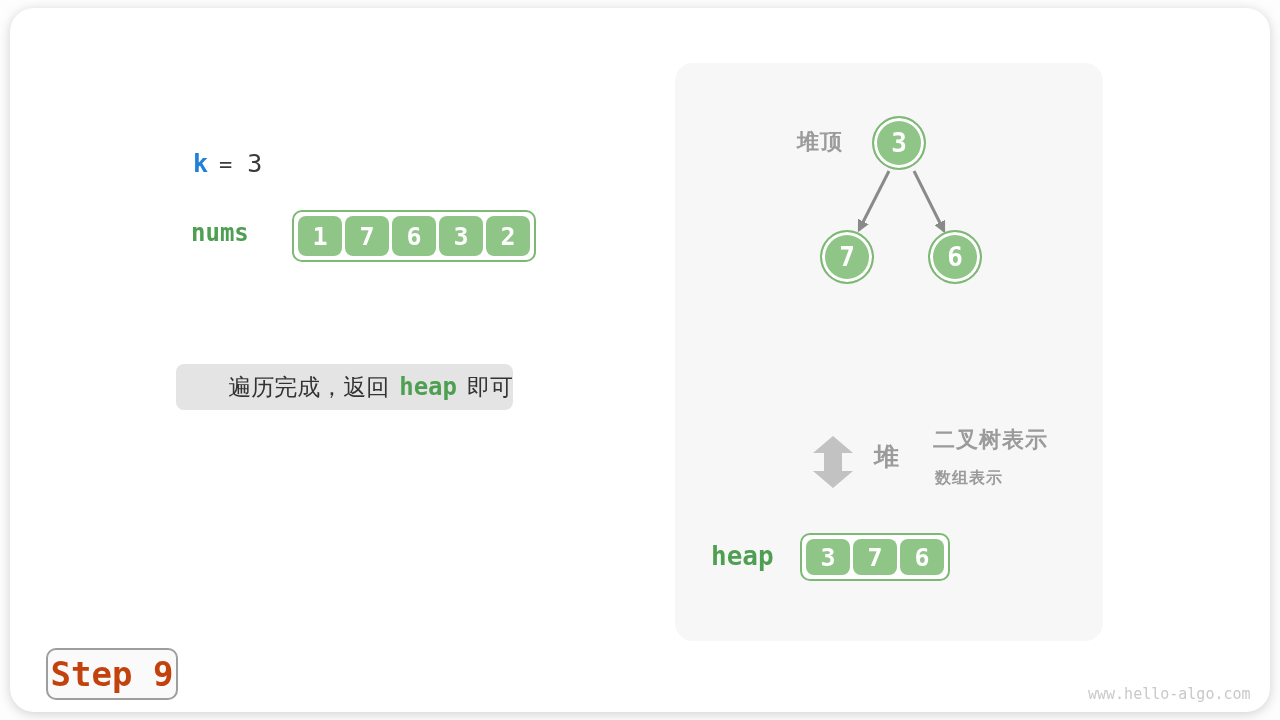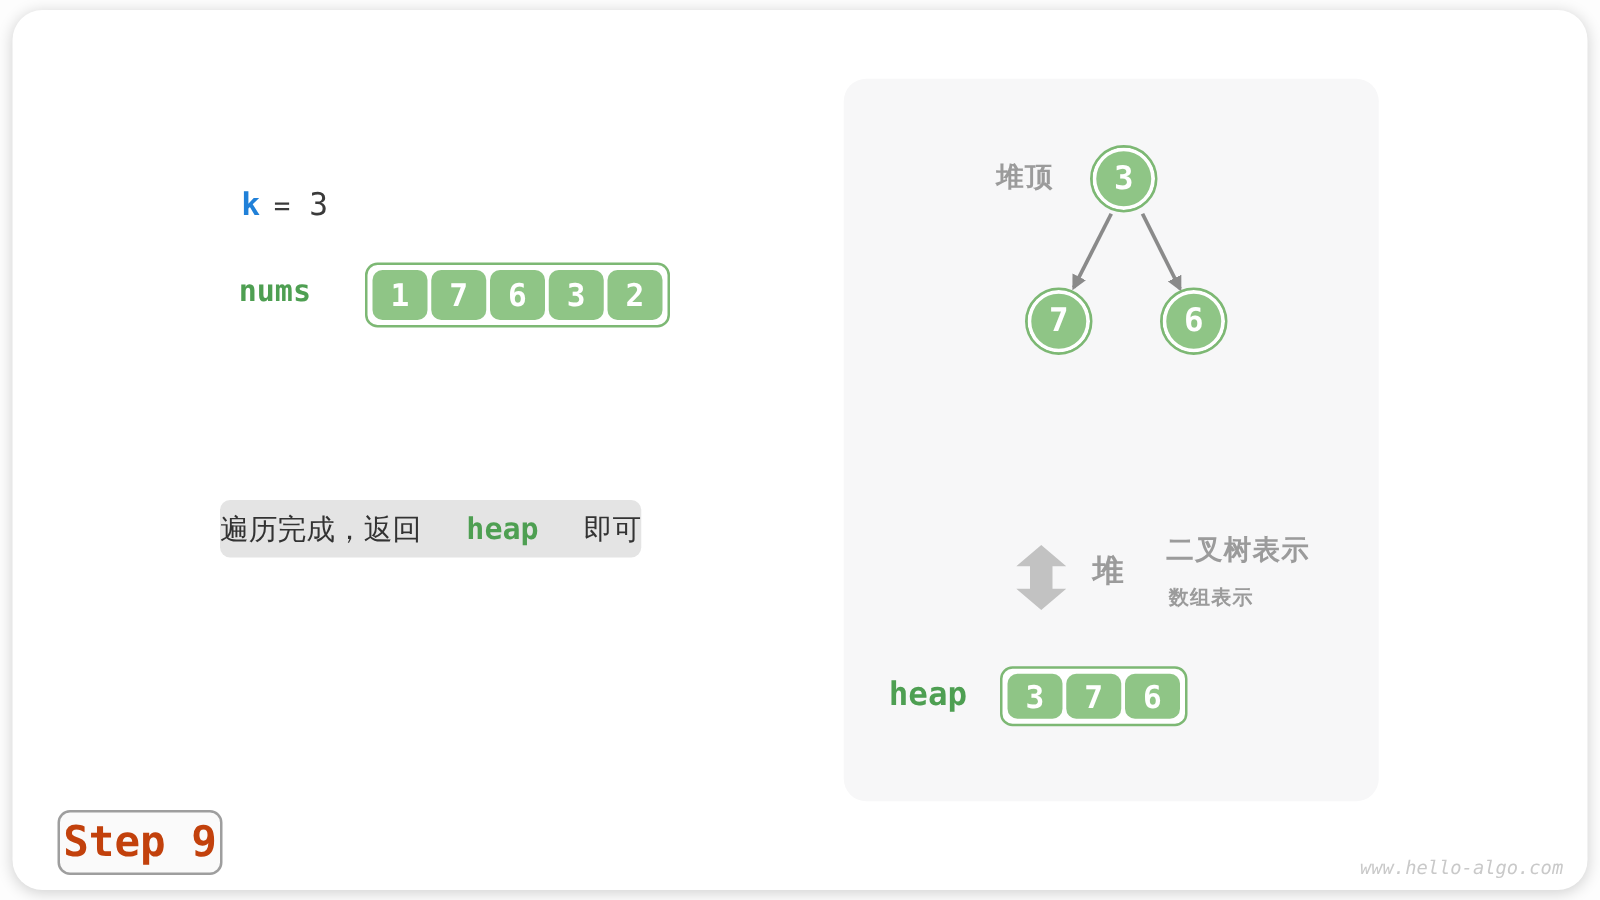--- a/index.html
+++ b/index.html
@@ -51,23 +51,23 @@
   .nums-box{left:282px;top:202px;width:244px;height:52px;}
   .heap-box{left:790px;top:525px;width:150px;height:48px;}
   .cell{
     flex:1;display:flex;align-items:center;justify-content:center;
     background:var(--green-fill);border-radius:8px;
     color:#ffffff;font-family:"DejaVu Sans Mono","Liberation Mono",monospace;
     font-weight:bold;font-size:25px;
   }
 
   .message{
-    position:absolute;left:166px;top:392px;width:337px;height:46px;
+    position:absolute;left:166px;top:356px;width:337px;height:46px;
     background:#E4E4E4;border-radius:8px;
-    display:flex;align-items:center;justify-content:space-between;
+    display:flex;align-items:center;justify-content:flex-end;
     font-size:23px;color:#333333;white-space:nowrap;
   }
   .message .code{
     font-family:"DejaVu Sans Mono","Liberation Mono",monospace;
     font-weight:bold;color:var(--green-text);font-size:24px;
     margin:0 10px;
   }
 
   
   .panel{
@@ -101,21 +101,21 @@
   .step-badge{
     position:absolute;left:36px;top:640px;width:132px;height:52px;
     background:#FAFAFA;border:2px solid #9E9E9E;border-radius:10px;
     display:flex;align-items:center;justify-content:center;
     font-family:"DejaVu Sans Mono","Liberation Mono",monospace;
     font-weight:bold;font-size:34px;color:#c2410c;
   }
   .watermark{
     position:absolute;left:1078px;top:677px;
     font-family:"DejaVu Sans Mono","Liberation Mono",monospace;
-    font-size:15px;color:#C9C9C9;font-style:italic;
+    font-size:15px;color:#C9C9C9;
   }
 </style>
 </head>
 <body>
 
 <div class="card">
 
   <div class="k-line">
     <span class="kvar">k</span>
     <span class="keq">=</span>

